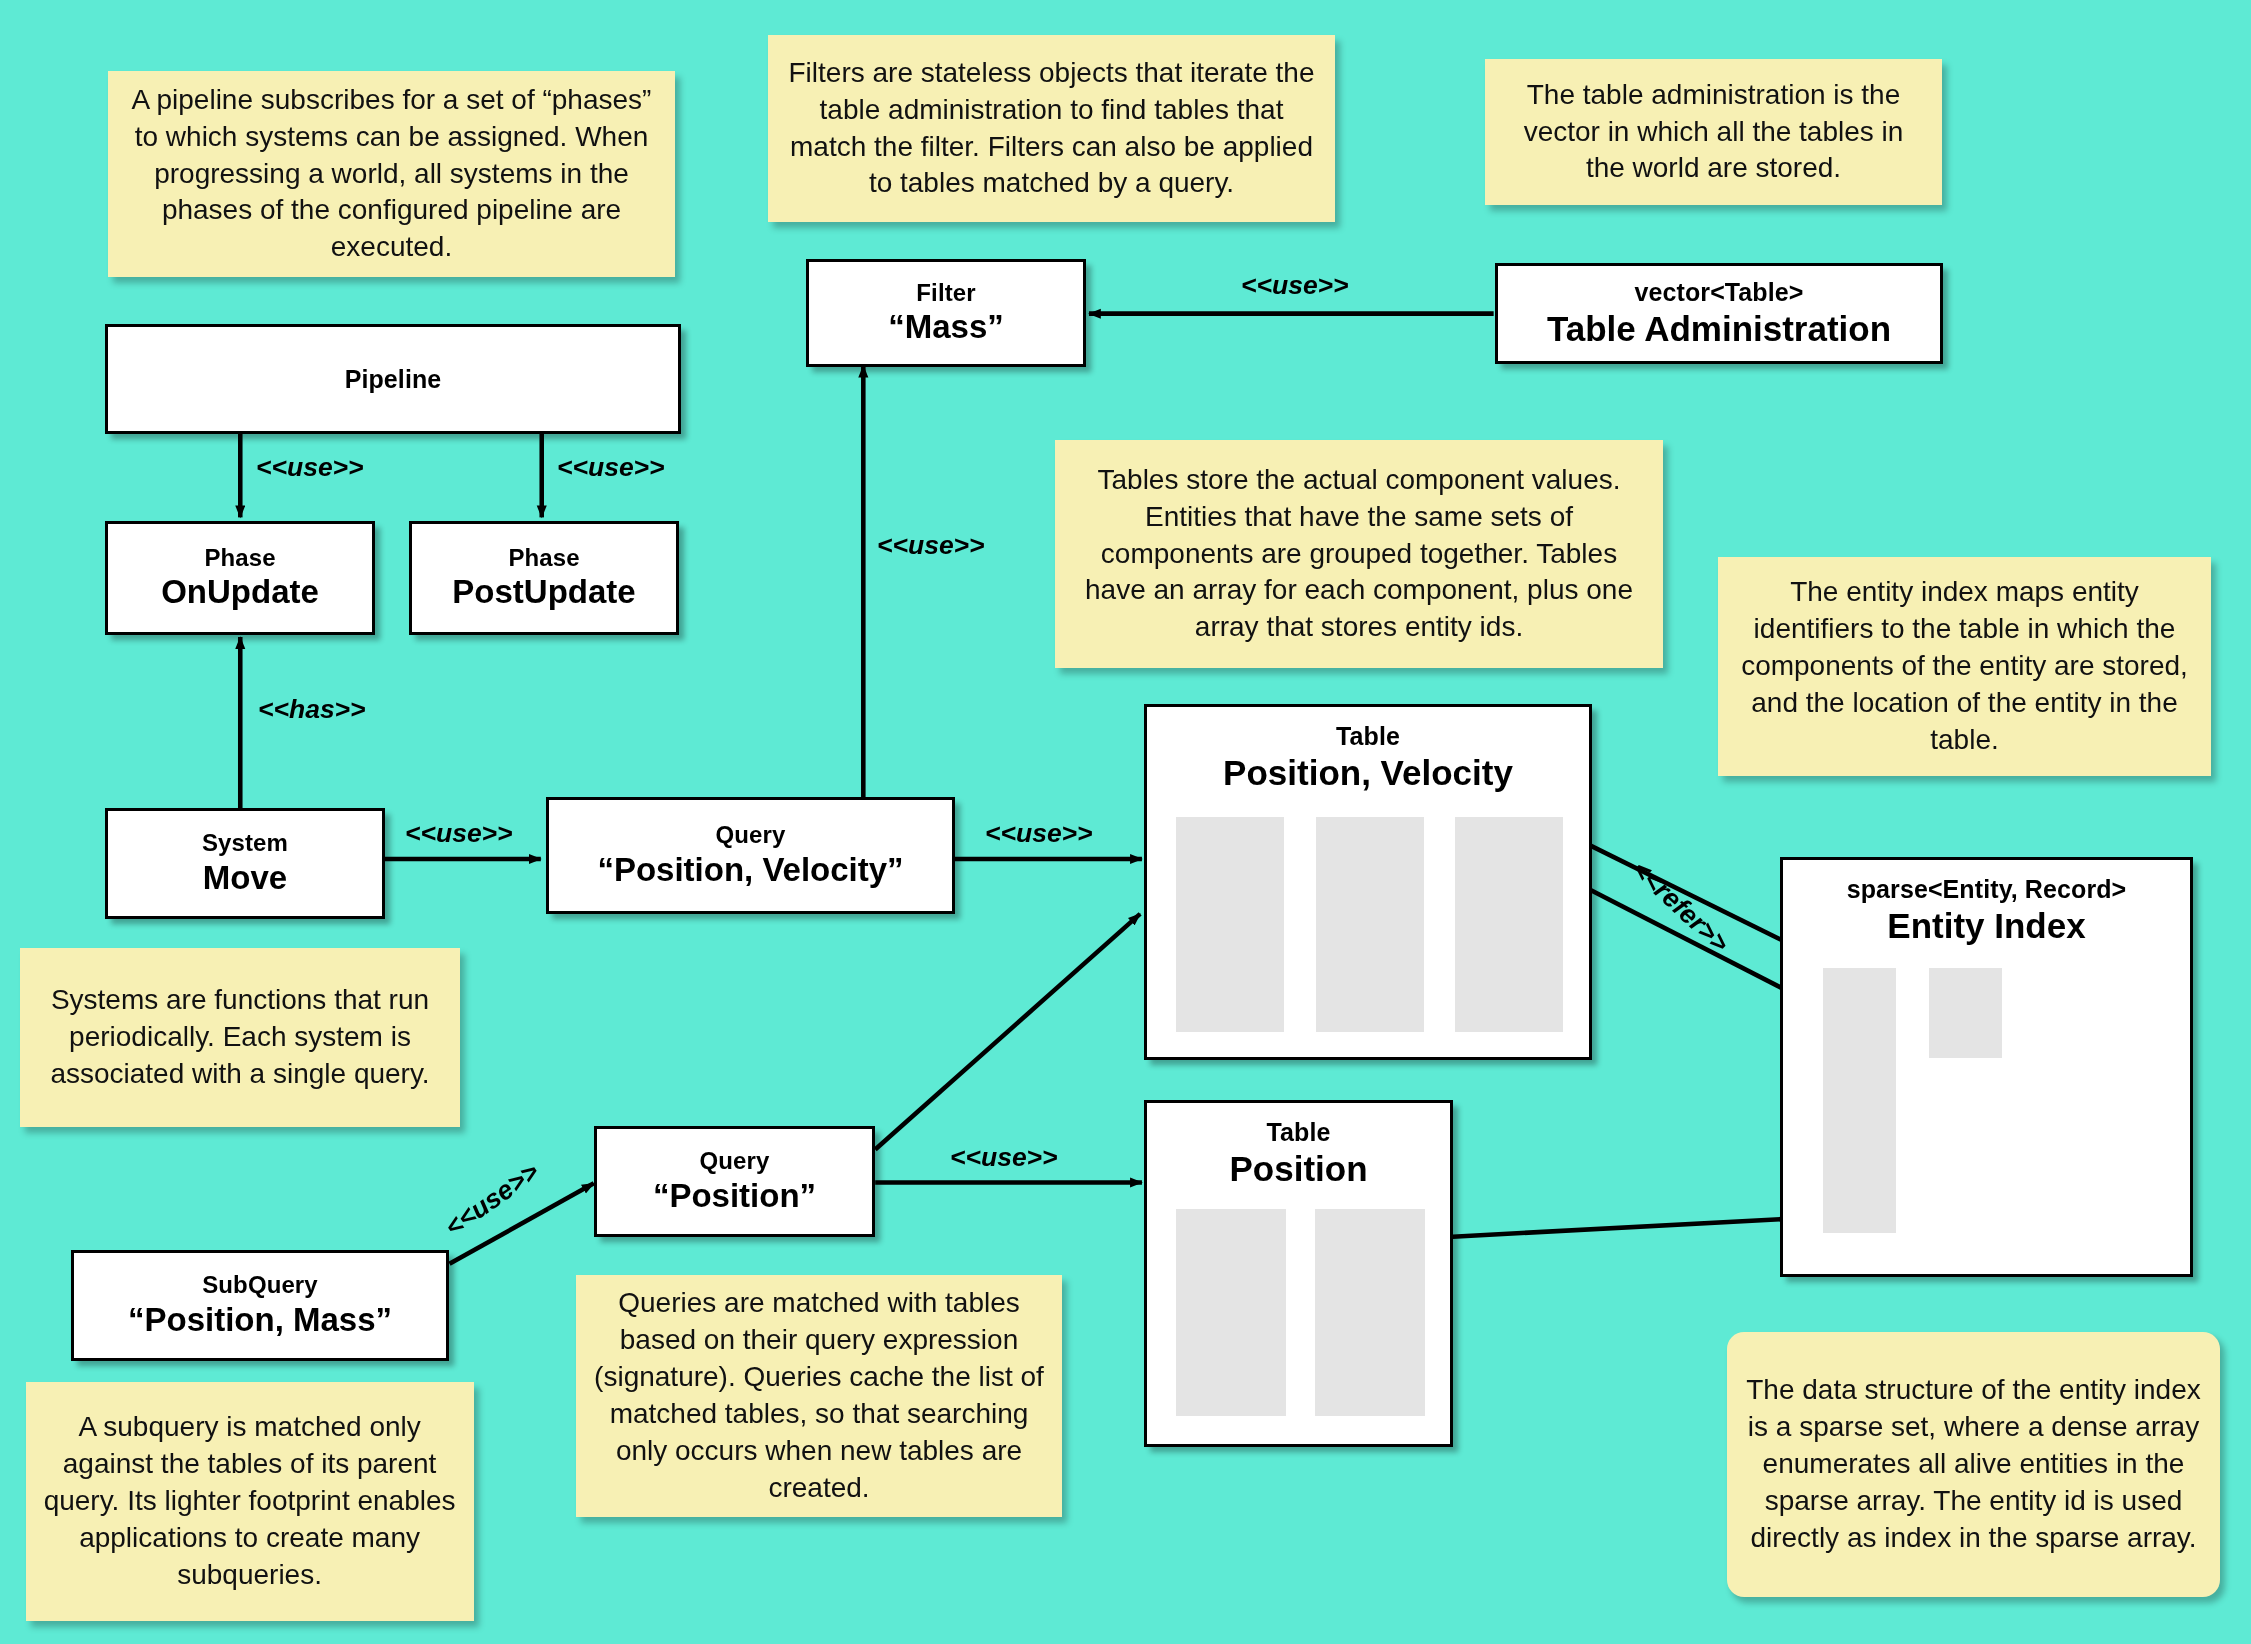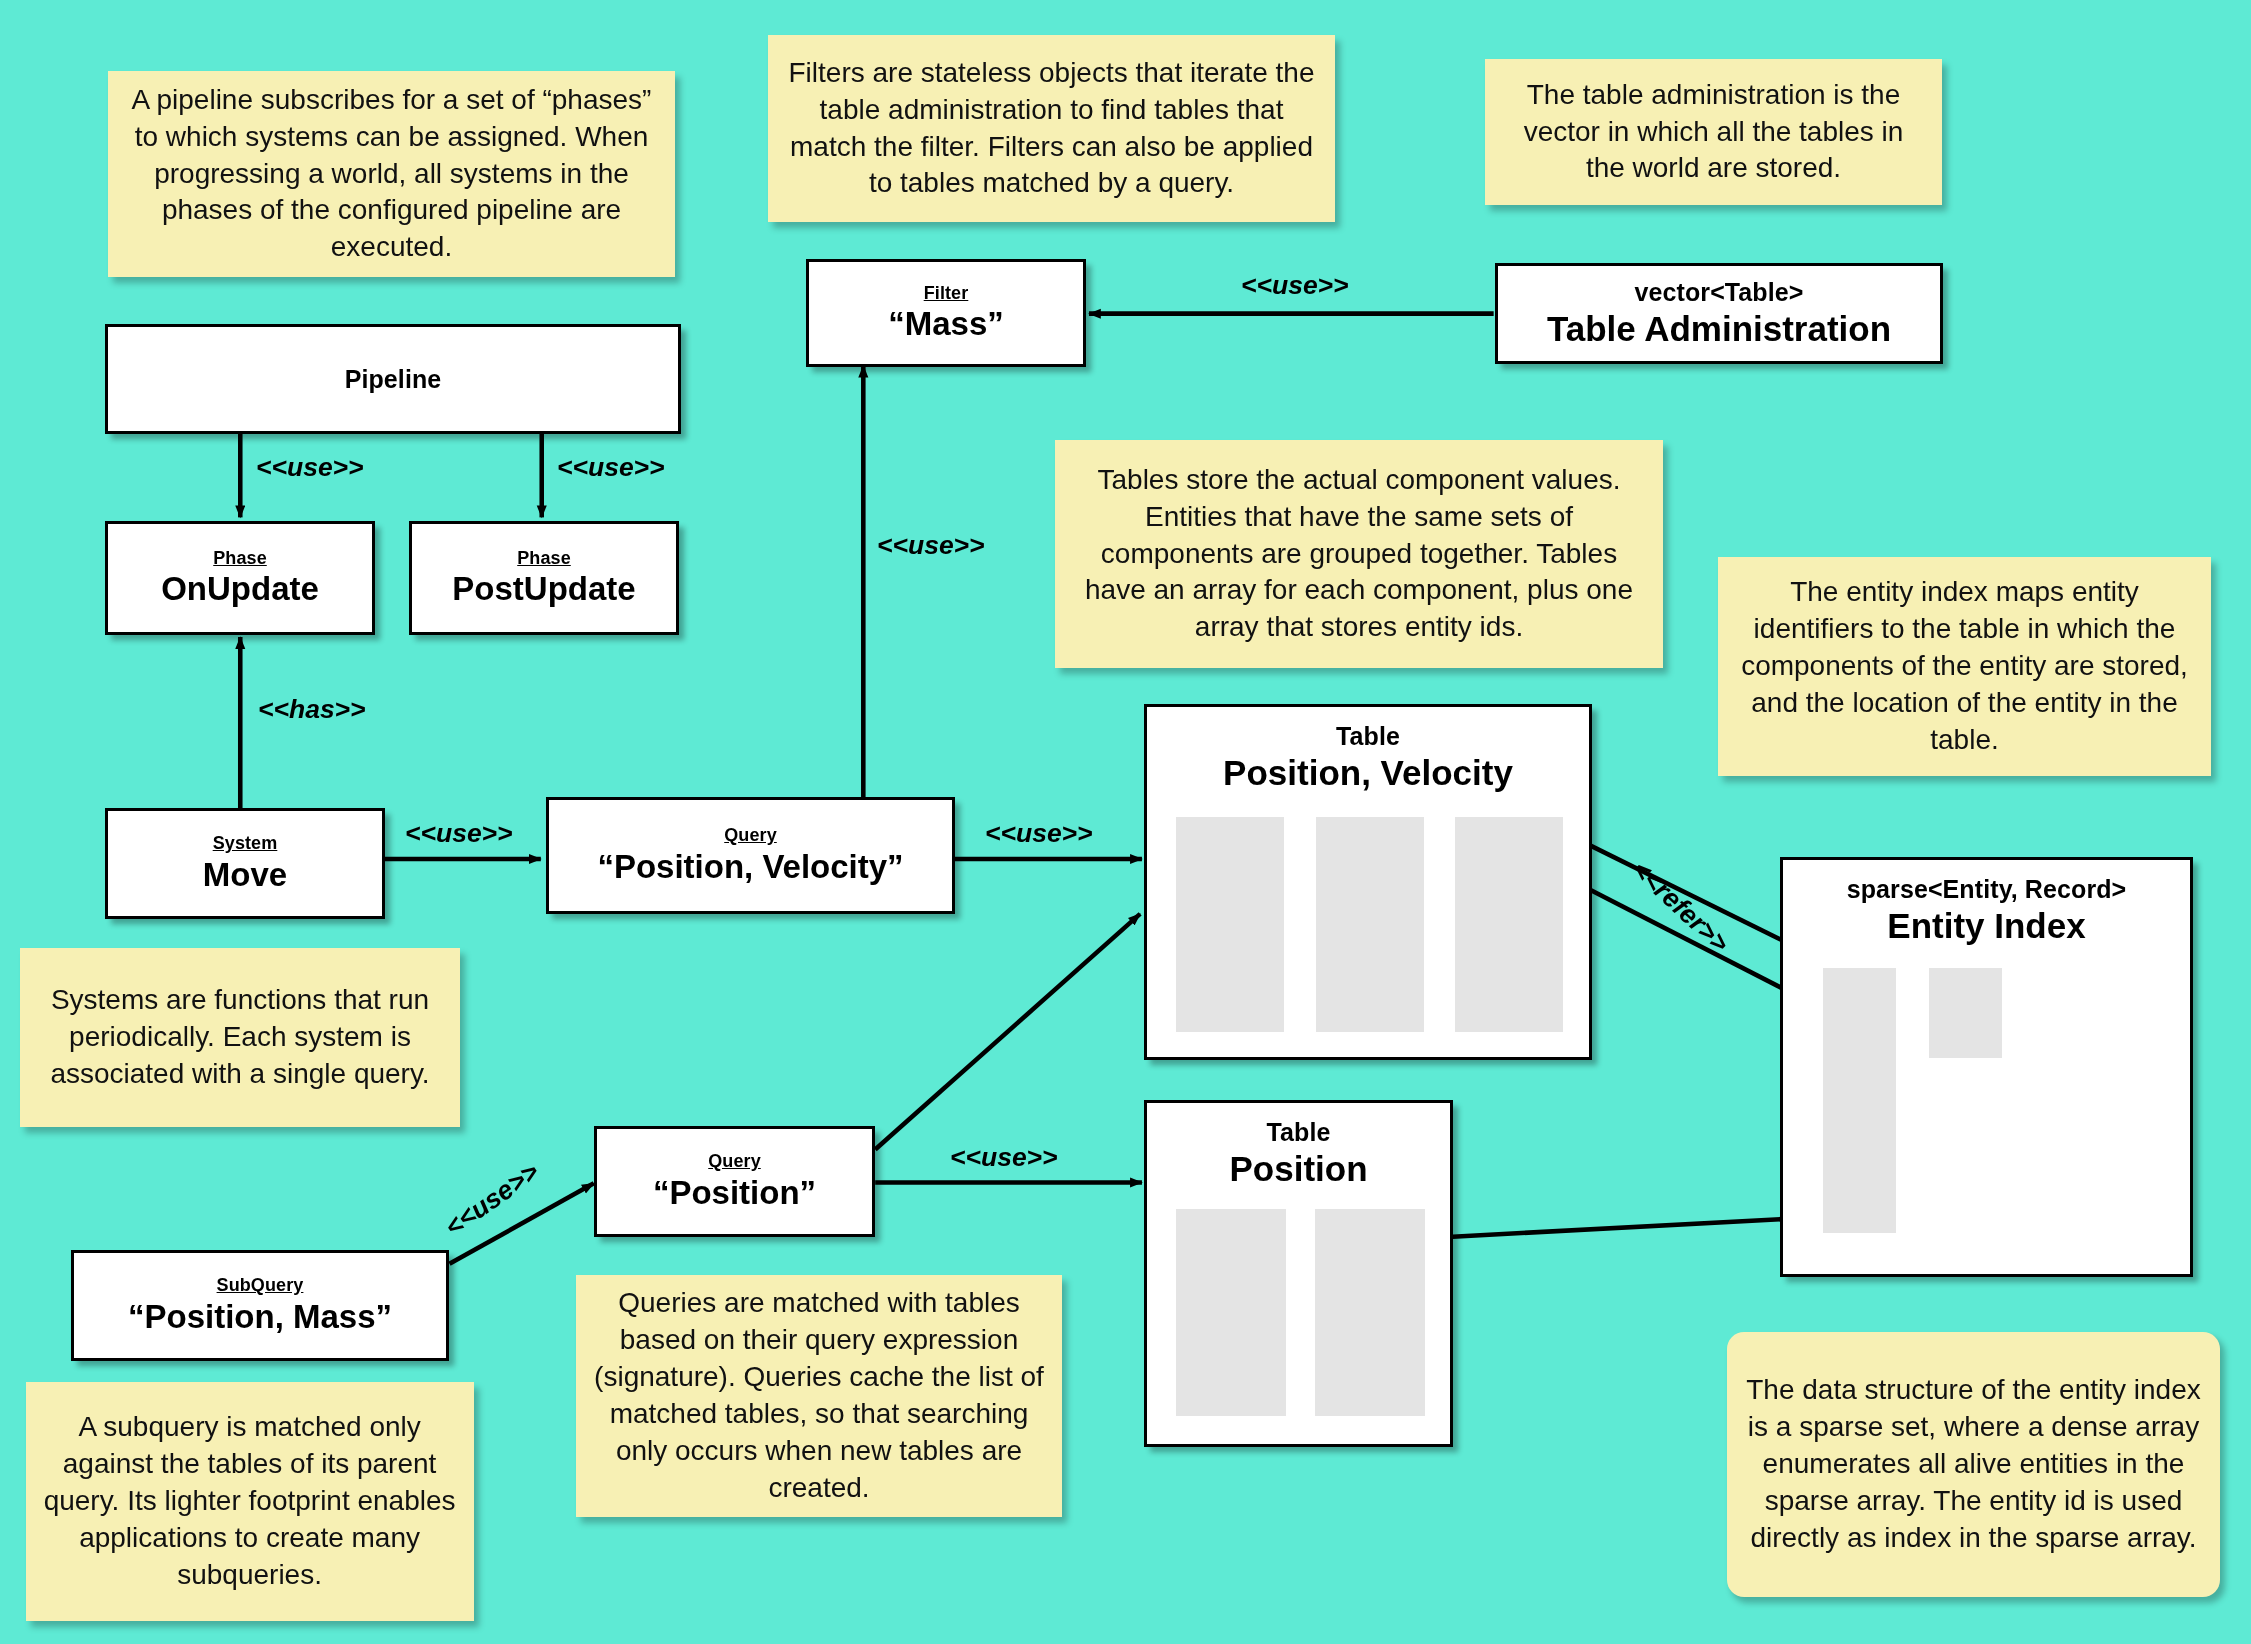--- a/index.html
+++ b/index.html
@@ -59,21 +59,21 @@
     line-height:1.12;
     letter-spacing:0.1px;
   }
   .node .title{
     font-size:35px;
     font-weight:700;
     line-height:1.12;
     margin-top:3px;
     white-space:nowrap;
   }
-  .node.small .stereo{font-size:18px;text-decoration:underline;}
+  .node.small .stereo{font-size:24px;}
   .node.small .title{font-size:33px;}
 
   
   .container{
     justify-content:flex-start;
     padding-top:14.6px;
   }
   .container .cols{
     position:absolute;
     display:flex;

